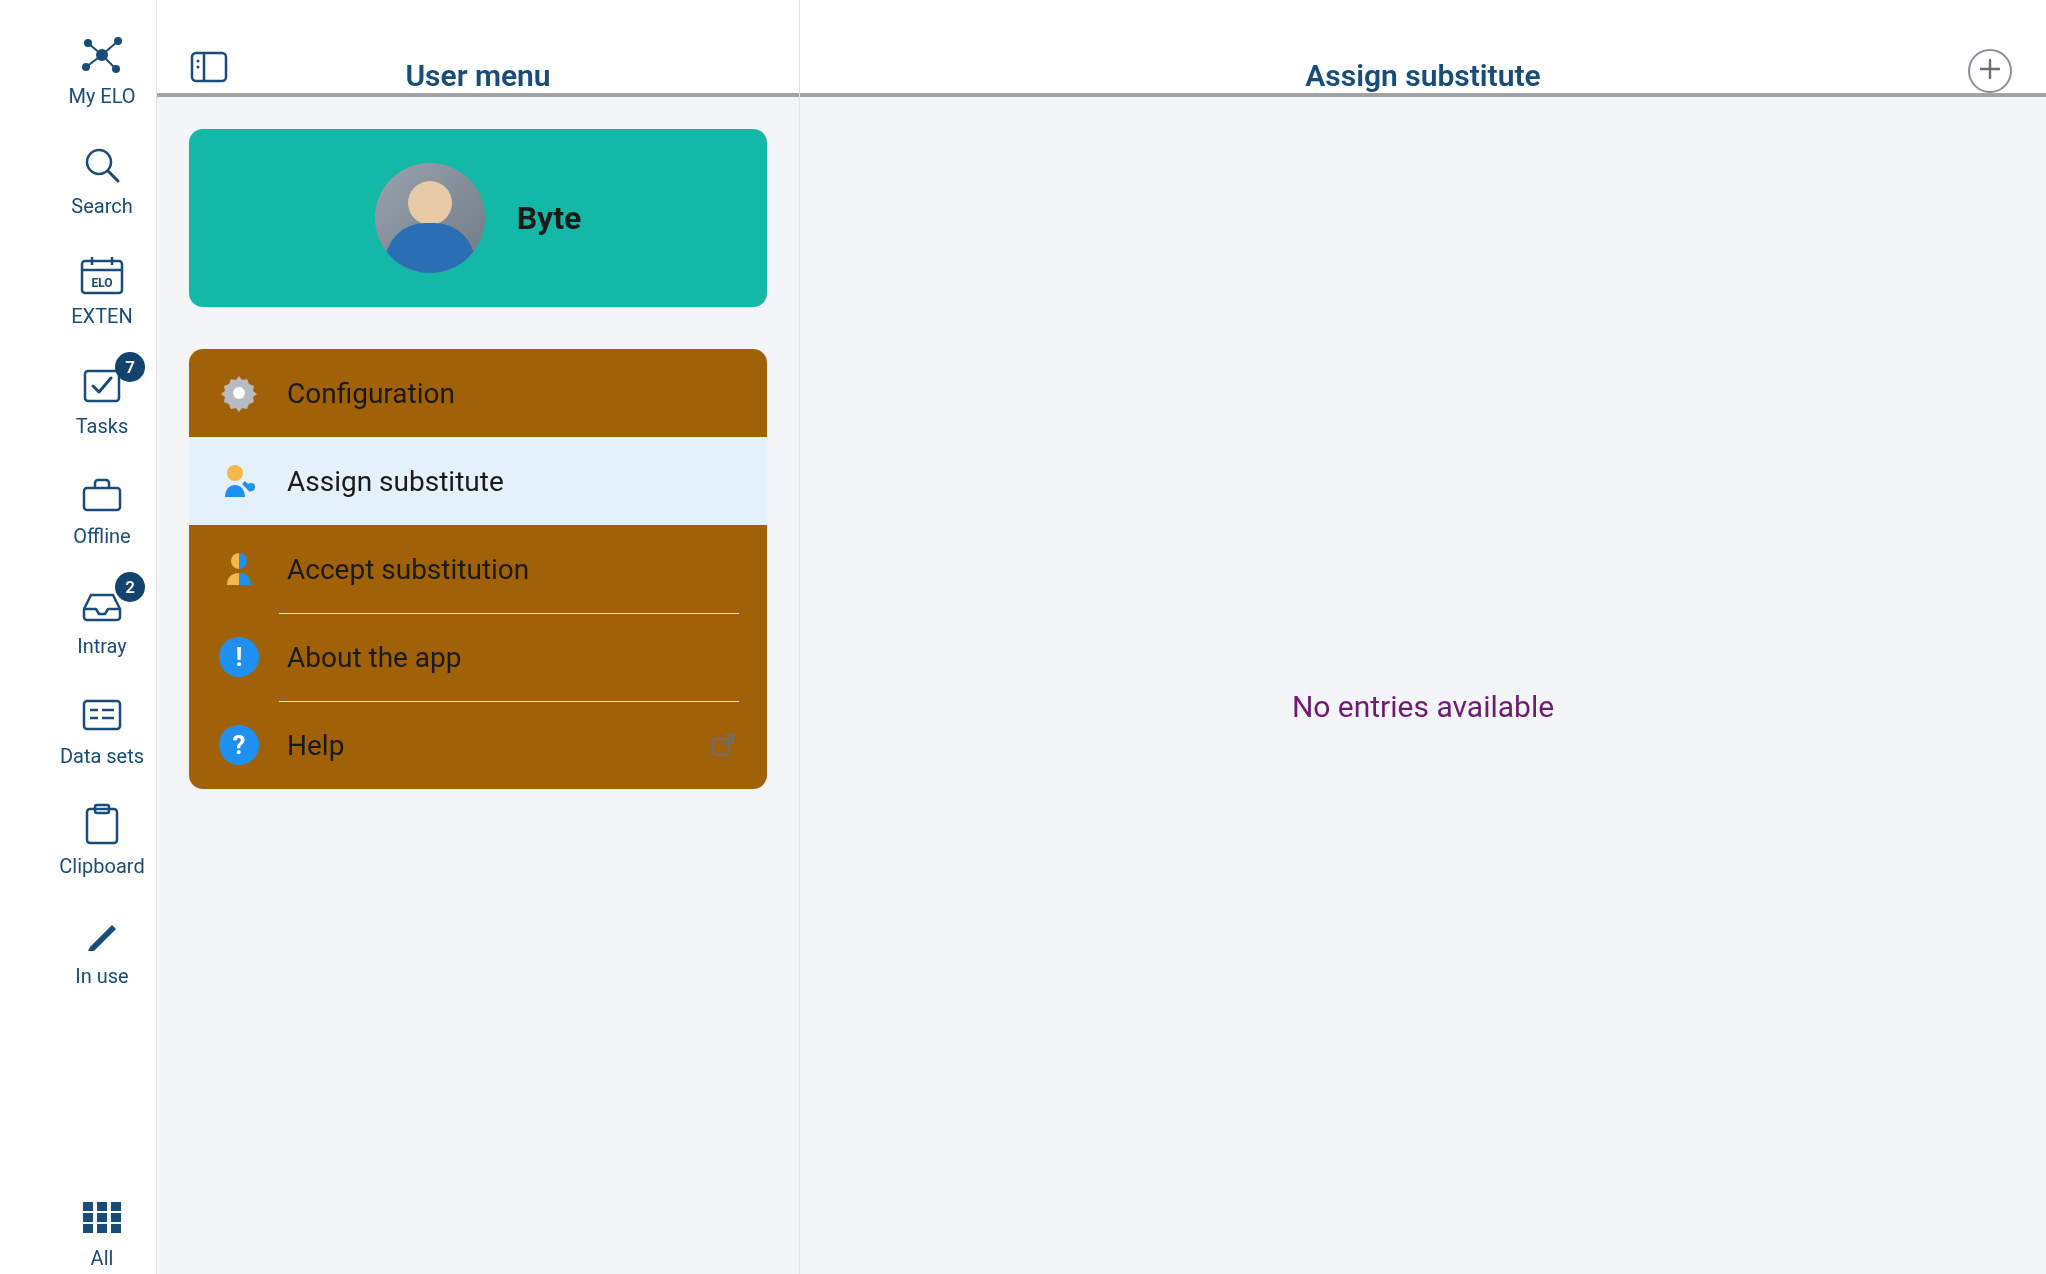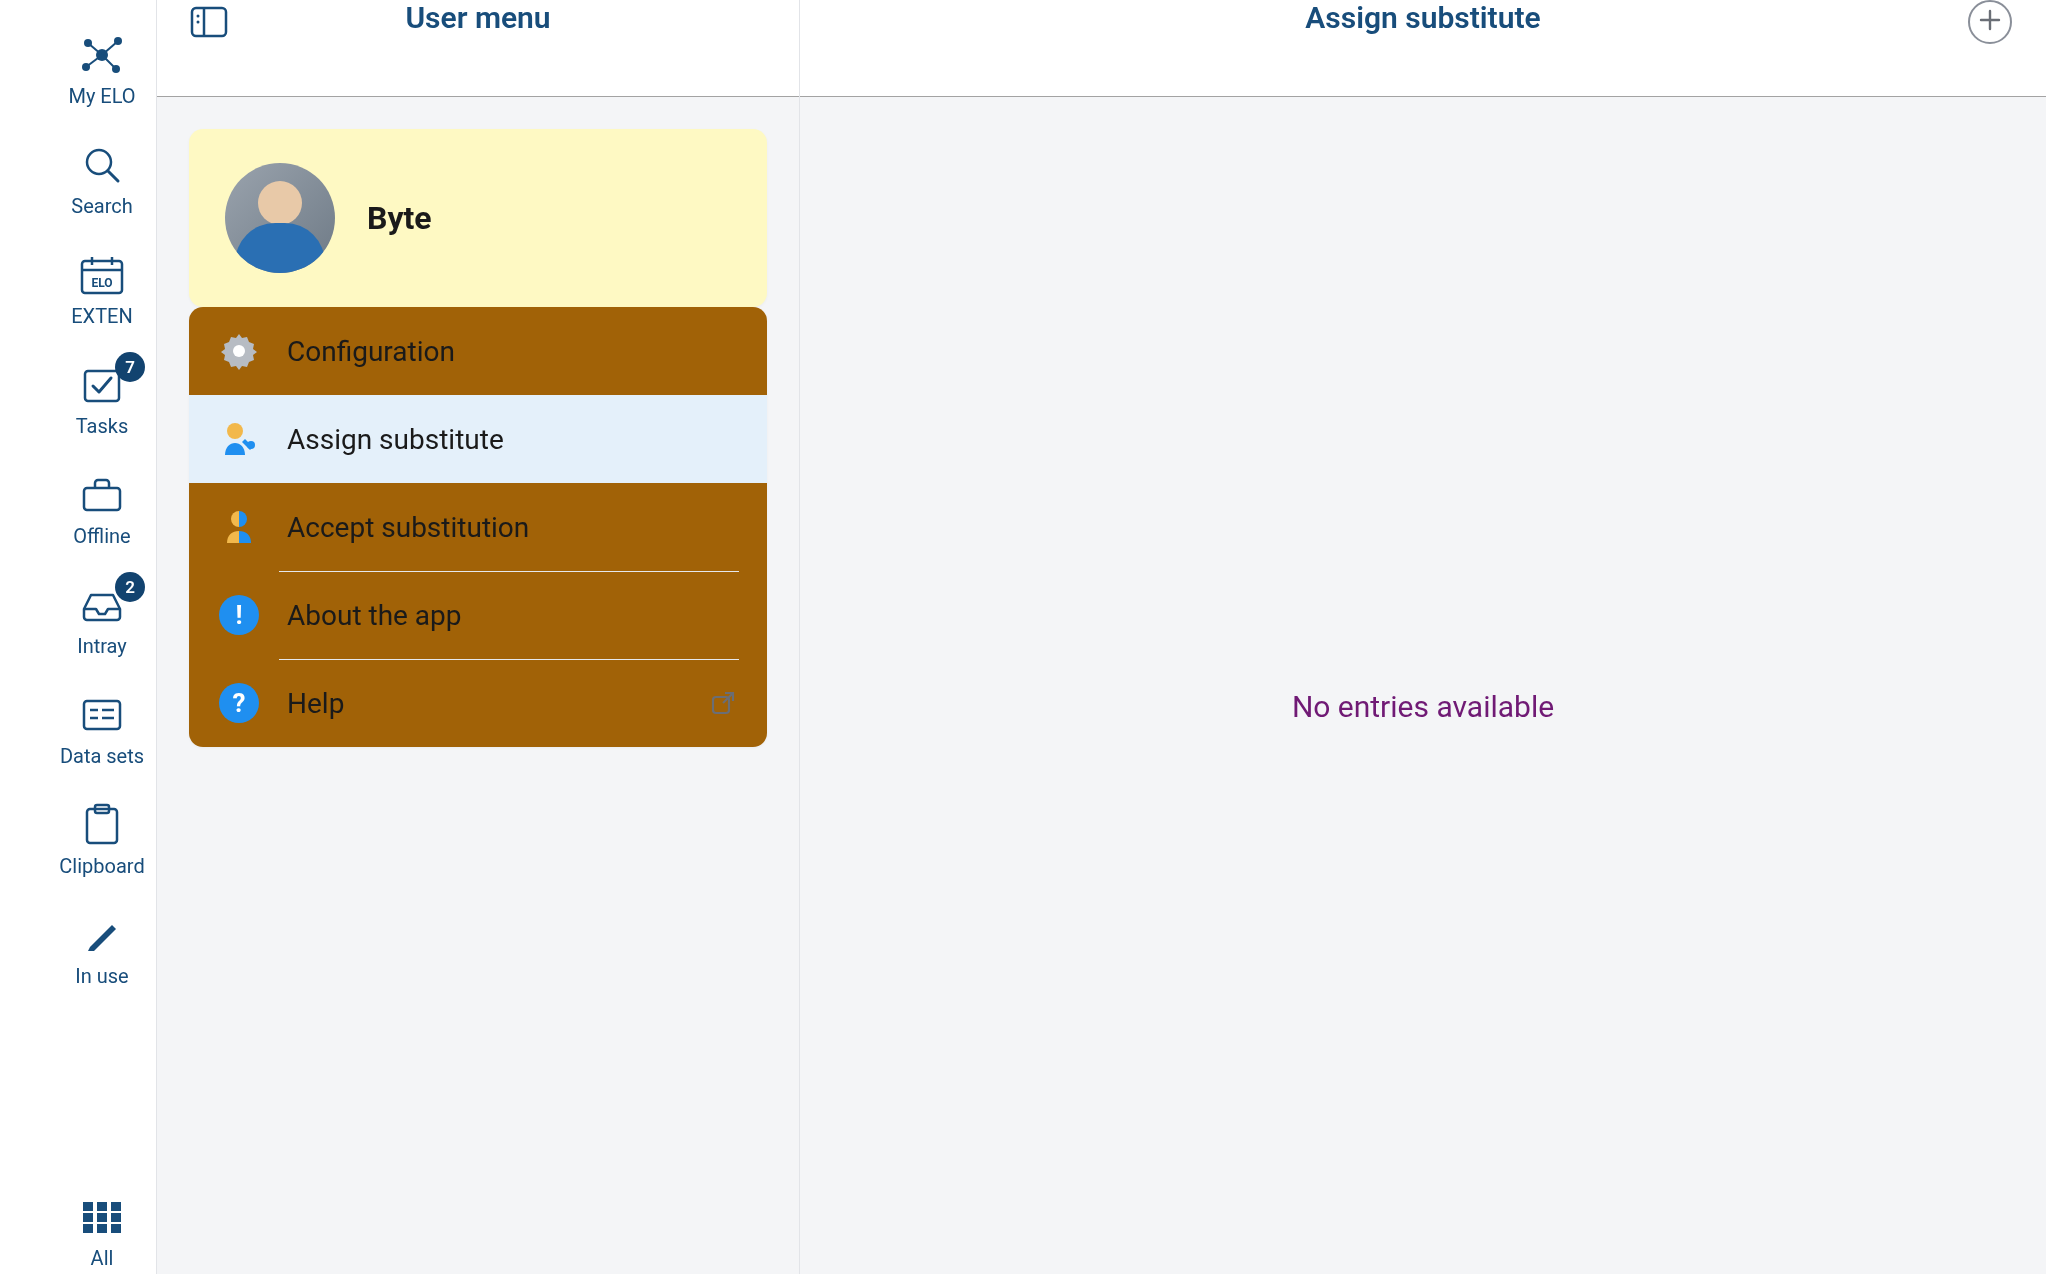--- a/index.html
+++ b/index.html
@@ -78,23 +78,23 @@
     border-right: 1px solid #e2e4e8;
   }
   .col-detail {
     flex: 1;
   }
 
   
   .header {
     height: 97px;
     background: #ffffff;
-    border-bottom: 1px solid #a3a3a3;
-    display: flex;
-    align-items: flex-start;
+    border-bottom: 4px solid #a3a3a3;
+    display: flex;
+    align-items: flex-end;
     padding: 0 28px;
   }
   .header-title {
     font-size: 30px;
     font-weight: 600;
     color: #184d7b;
   }
   .header-left-btn {
     position: absolute;
     left: 28px;
@@ -127,27 +127,29 @@
   
   .col-body {
     flex: 1;
     padding: 32px;
     overflow-y: auto;
   }
   .col-menu .col-body { padding: 32px; }
 
   
   .user-card {
-    background: #fef9c3;
+    background: #14b8a6;
     border-radius: 14px;
     padding: 34px 36px;
     display: flex;
     align-items: center;
     gap: 32px;
     box-shadow: 0 1px 3px rgba(0,0,0,0.04);
+    margin-bottom: 42px;
+    justify-content: center;
   }
   .avatar {
     width: 110px;
     height: 110px;
     border-radius: 50%;
     background: linear-gradient(135deg, #9aa3ad 0%, #6e7a86 100%);
     position: relative;
     overflow: hidden;
     flex-shrink: 0;
   }

